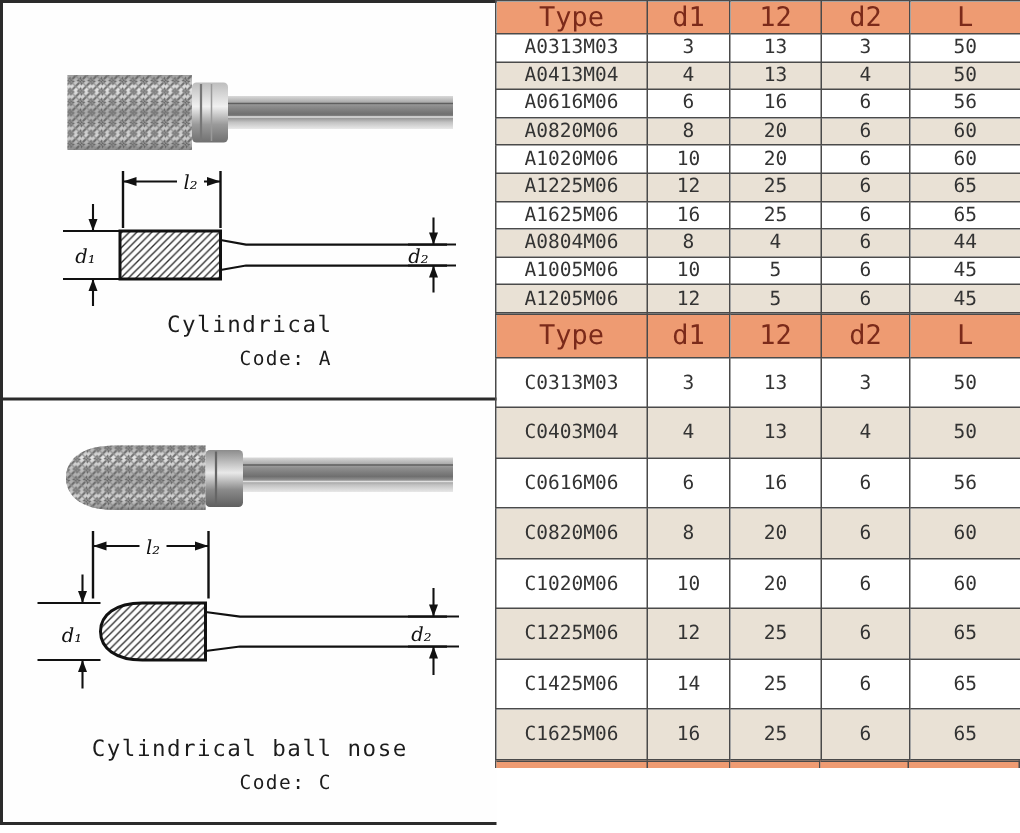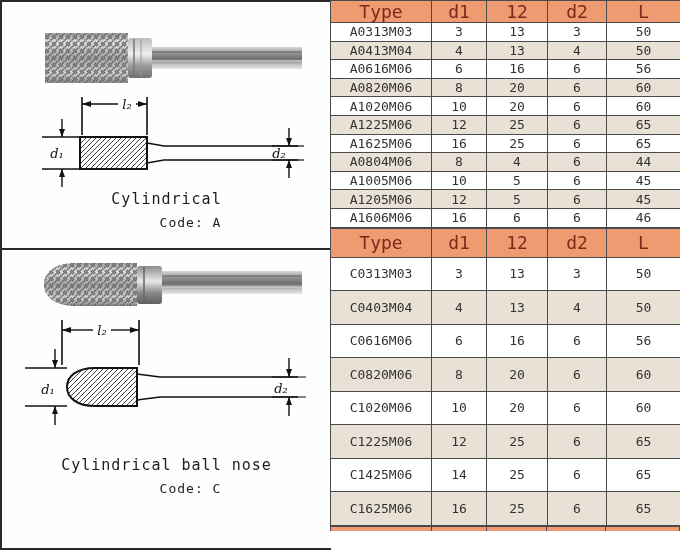--- a/index.html
+++ b/index.html
@@ -10,21 +10,21 @@
   }
   
   .left-panel {
     position:absolute; left:0; top:0; width:331px; height:550px;
     box-sizing:border-box;
     border-top:2px solid var(--panel-border);
     border-left:2px solid var(--panel-border);
     border-bottom:2px solid var(--panel-border);
     background:#fefefe;
   }
-  .section { position:relative; width:100%; box-sizing:border-box; }
+  .section { position:relative; width:100%; box-sizing:border-box;margin-top:17px; }
   .section-a { height:248px; border-bottom:2px solid var(--panel-border); }
   .section-c { height:298px; }
   .photo-svg, .draw-svg { position:absolute; display:block; }
   .caption { position:absolute; left:0; width:100%; text-align:center; }
   .caption-title { font-size:15px; letter-spacing:1px; color:#1c1c1c; }
   .caption-code  { font-size:13px; letter-spacing:1px; color:#1c1c1c; margin-top:7px;padding-left:48px; }
   .cap-a { top:188px; }
   .cap-c { top:206px; }
   .dim-label { font-family:"DejaVu Serif", serif; font-style:italic; font-size:13px; fill:#111; }
   
@@ -304,27 +304,20 @@
             <td>6</td>
             <td>45</td>
           </tr>
           <tr>
             <td>A1205M06</td>
             <td>12</td>
             <td>5</td>
             <td>6</td>
             <td>45</td>
           </tr>
-          <tr>
-            <td>A1606M06</td>
-            <td>16</td>
-            <td>6</td>
-            <td>6</td>
-            <td>46</td>
-          </tr>
         </tbody>
     </table>
     <table class="table-c">
       <colgroup>
           <col class="col-type">
           <col class="col-d1">
           <col class="col-l2">
           <col class="col-d2">
           <col class="col-l">
         </colgroup>

